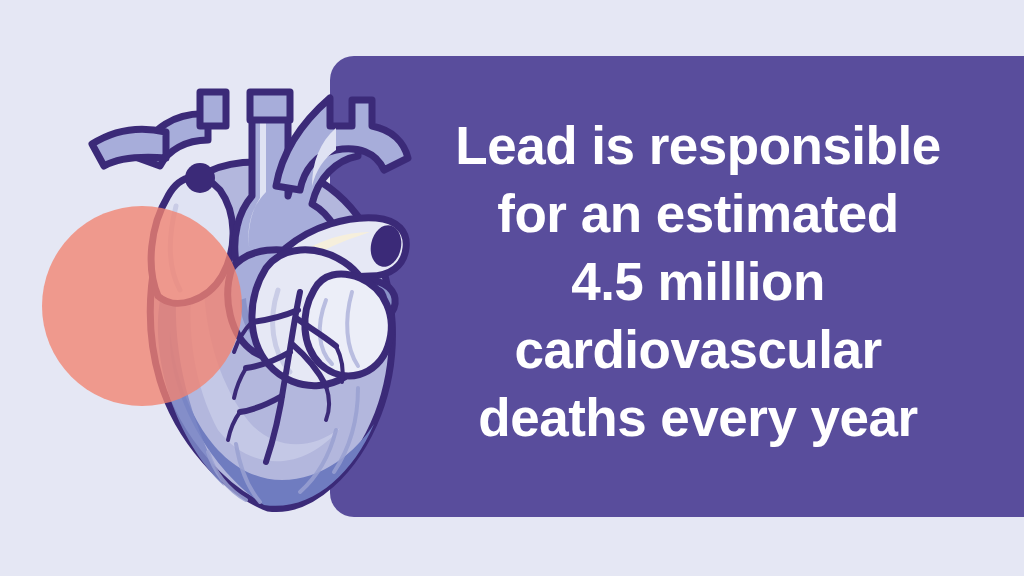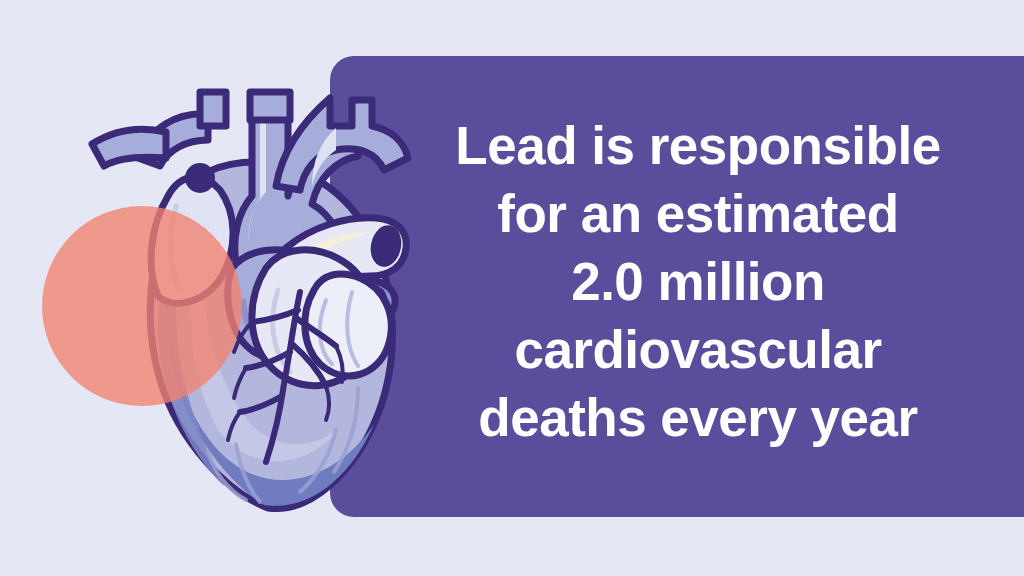--- a/index.html
+++ b/index.html
@@ -69,21 +69,21 @@
 </style>
 </head>
 <body>
 
 <div id="canvas" style="background: rgb(229, 231, 244);">
 
   <div id="purple-panel" style="background: rgb(89, 77, 156);"></div>
 
   <div id="headline" style="color: rgb(255, 255, 255);">Lead is responsible
 for an estimated
-2.0 million
+4.5 million
 cardiovascular
 deaths every year</div>
 
   <div id="heart-illustration">
     <svg id="heart-svg" width="1024" height="576" viewBox="0 0 1024 576" xmlns="http://www.w3.org/2000/svg">
       <defs>
         <clipPath id="clip-heart-all">
           <rect x="0" y="0" width="1024" height="576"></rect>
         </clipPath>
       </defs>

